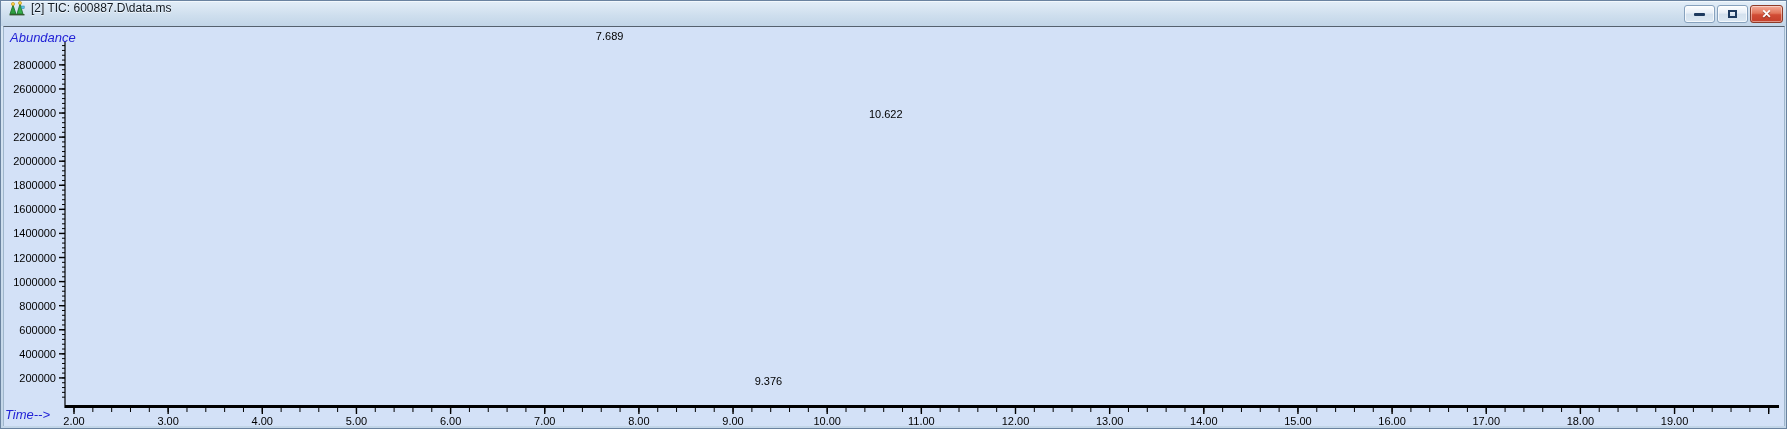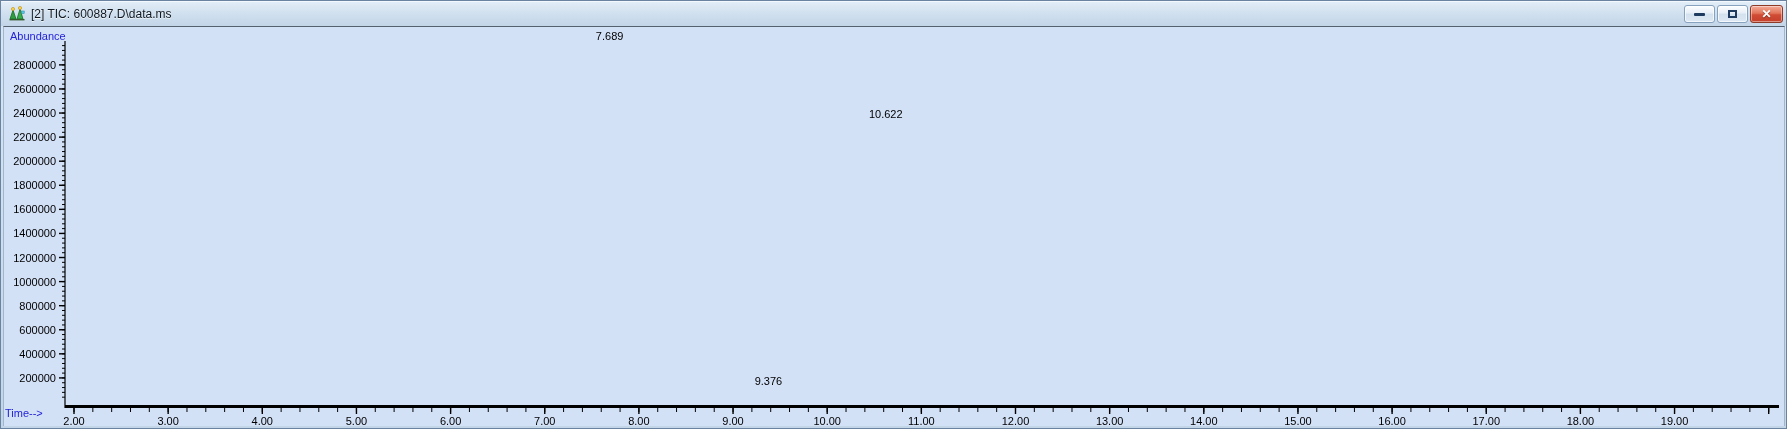--- a/index.html
+++ b/index.html
@@ -4,21 +4,21 @@
 <style>
   html,body{margin:0;padding:0;background:#eef2f6;font-family:"Liberation Sans",sans-serif;}
   .window{
     position:relative;width:1787px;height:429px;box-sizing:border-box;
     border:1px solid #6a83a0;
     background:linear-gradient(#d9e7f4,#c3d6e8);
     overflow:hidden;
   }
   .titlebar{
     position:absolute;left:0;top:0;right:0;height:25px;
-    display:flex;align-items:center;
+    display:flex;
     background:linear-gradient(#e3eef8,#cfdfee 55%,#c2d5e8);
     box-shadow:inset 0 1px 0 #f2f8fd;
   }
   .app-icon{width:16px;height:16px;margin:0 6px 0 8px;flex:0 0 auto;}
   .title-text{
     font-size:12px;color:#101820;white-space:nowrap;
     text-shadow:0 1px 0 #ffffffaa;
   }
   .winbtns{position:absolute;right:3px;top:4px;display:flex;gap:2px;}
   .wbtn{
@@ -36,21 +36,21 @@
   .glyph-restore{width:9px;height:8px;box-sizing:border-box;border:2px solid #1d3a5f;background:transparent;}
   .glyph-close{color:#fff;font-size:12px;font-weight:bold;line-height:1;text-shadow:0 1px 1px #00000066;}
   .client{
     position:absolute;left:2px;top:25px;width:1782px;height:400px;box-sizing:border-box;
     background:#d3e1f7;
     border-top:1px solid #55616e;
     border-left:1px solid #9fb6cc;border-right:1px solid #9fb6cc;
   }
   .client svg{position:absolute;left:0;top:0;display:block;}
   .axis-caption{
-    position:absolute;font-size:11px;color:#2323d6;white-space:nowrap;z-index:3;
+    position:absolute;font-size:13px;color:#2323d6;white-space:nowrap;z-index:3;font-style:italic;
   }
   #ylabel{left:6px;top:3px;}
   #xlabel{left:1px;top:380px;}
 </style>
 </head>
 <body>
 
 <div class="window">
 
   <div class="titlebar">

